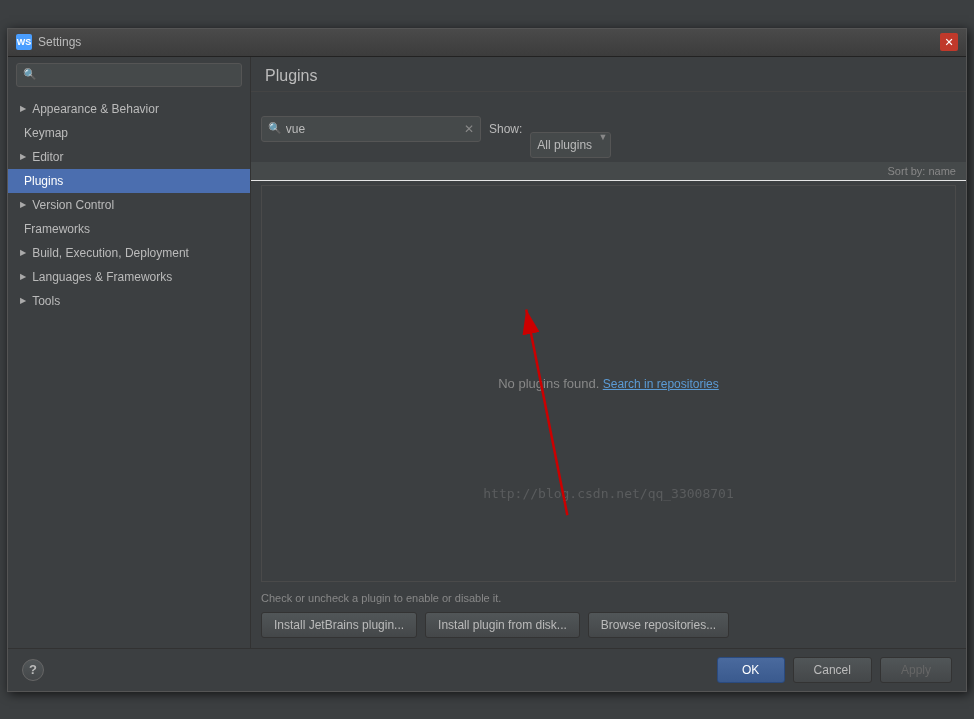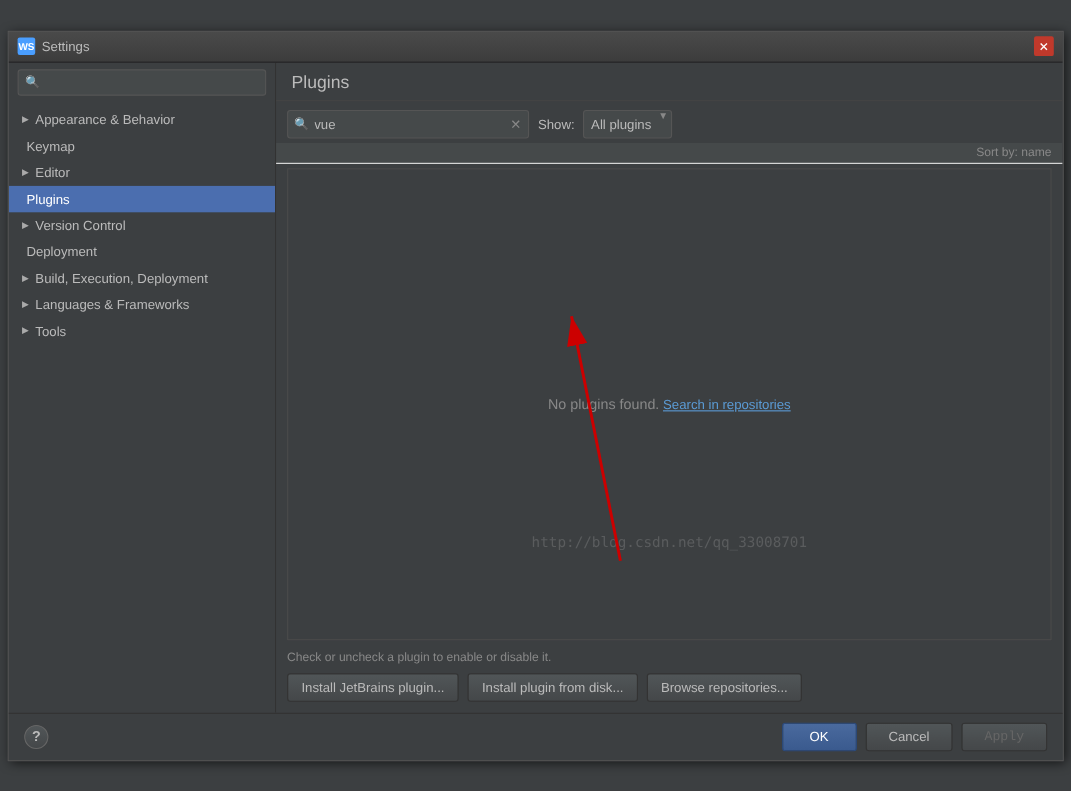--- a/index.html
+++ b/index.html
@@ -220,20 +220,21 @@
       cursor: pointer;
       appearance: none;
       -webkit-appearance: none;
       position: relative;
     }
 
     .dropdown-wrapper {
       position: relative;
       display: inline-flex;
       align-items: flex-start;
+      margin-top: 32px;
     }
 
     .dropdown-arrow {
       position: absolute;
       right: 4px;
       color: #888;
       font-size: 9px;
       pointer-events: none;
     }
 
@@ -354,21 +355,20 @@
 
     .action-btn.ok-btn {
       background: linear-gradient(to bottom, #4a6a9e, #3a5a8e);
       border-color: #2a4a7e;
       color: #ffffff;
     }
 
     .action-btn.apply-btn {
       color: #666;
       cursor: not-allowed;
-      font-family: Liberation Mono, monospace;
     }
 
     select {
       background: #45494a;
       color: #bbbbbb;
       border: 1px solid #555;
       font-size: 12px;
       padding: 2px 4px;
       border-radius: 3px;
       outline: none;
@@ -406,21 +406,21 @@
           <span>Editor</span>
         </div>
         <div class="nav-item nav-item-indent active selected">
           <span>Plugins</span>
         </div>
         <div class="nav-item">
           <span class="nav-arrow">▶</span>
           <span>Version Control</span>
         </div>
         <div class="nav-item nav-item-indent">
-          <span>Deployment</span>
+          <span>Frameworks</span>
         </div>
         <div class="nav-item">
           <span class="nav-arrow">▶</span>
           <span>Build, Execution, Deployment</span>
         </div>
         <div class="nav-item">
           <span class="nav-arrow">▶</span>
           <span>Languages &amp; Frameworks</span>
         </div>
         <div class="nav-item">

